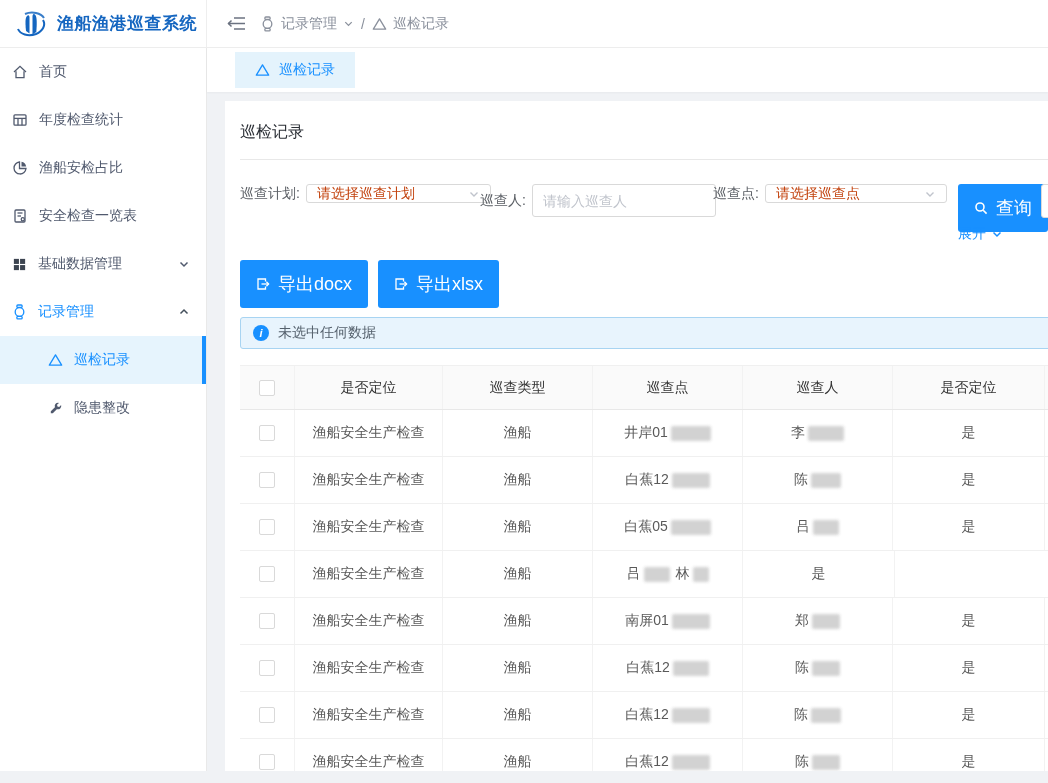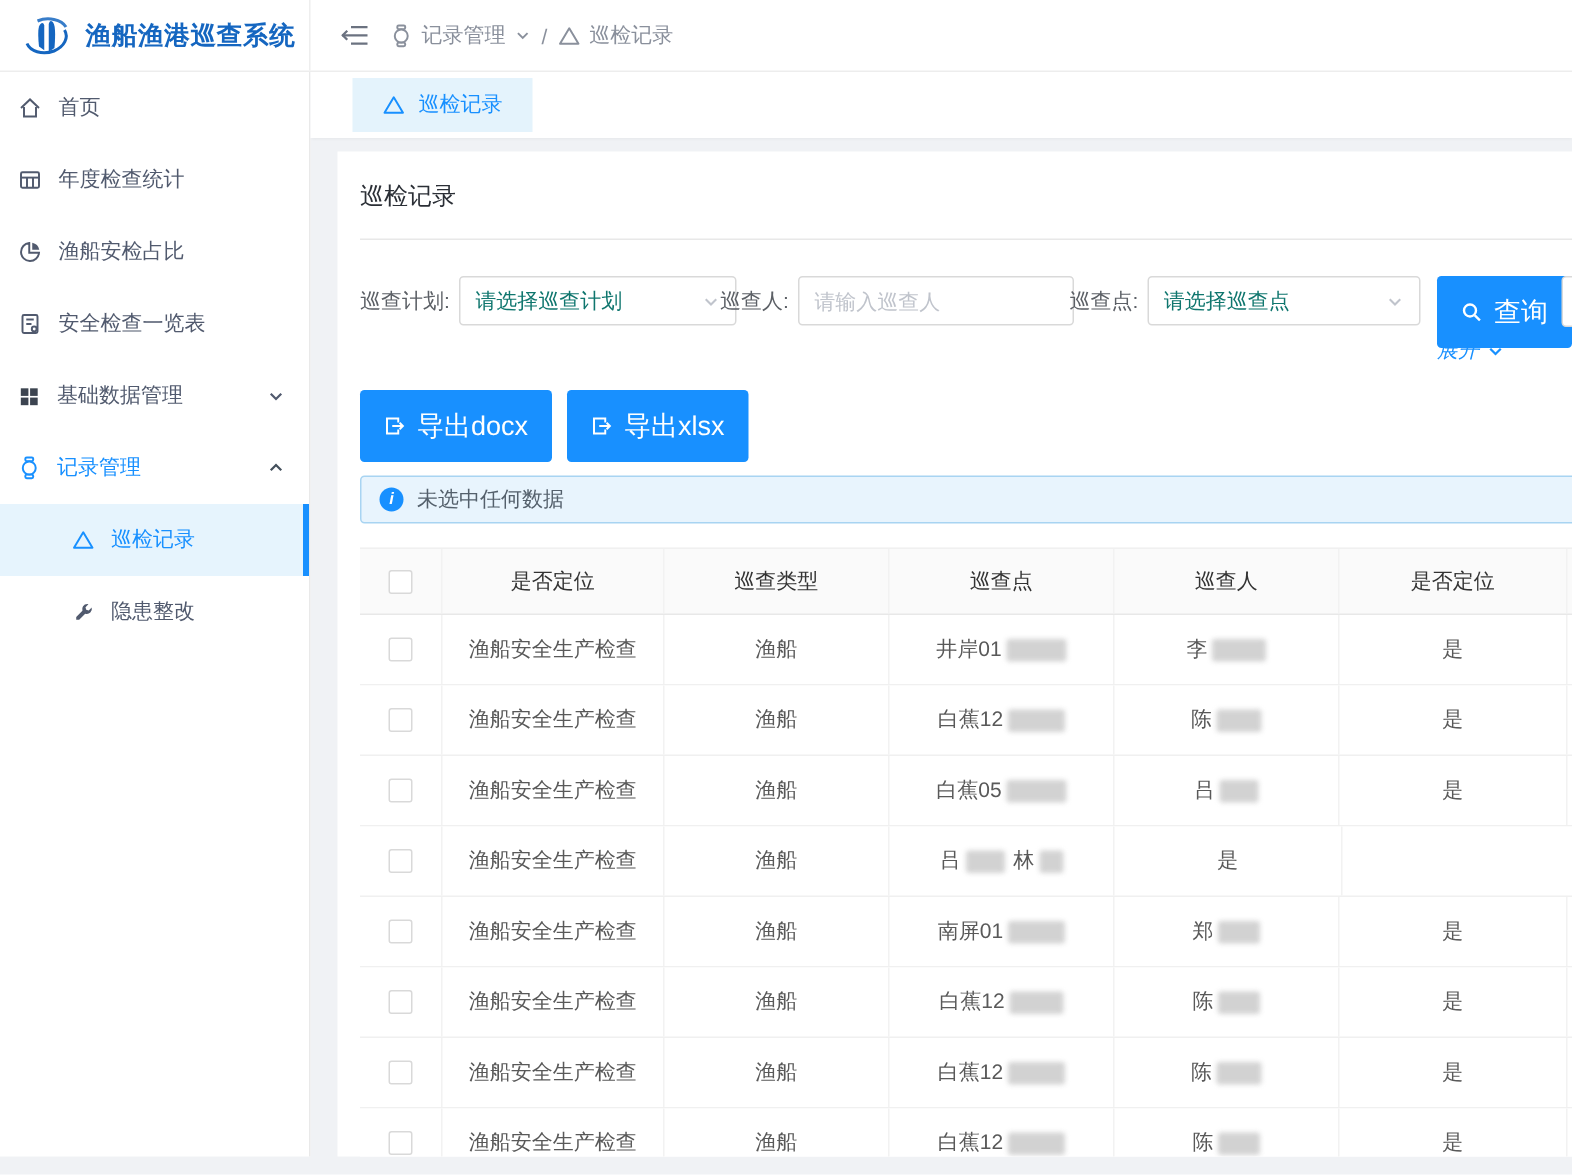--- a/index.html
+++ b/index.html
@@ -32,28 +32,28 @@
   .main { flex:1; min-width:0; display:flex; flex-direction:column; }
   .tabstrip { height:44px; background:#fff; display:flex; align-items:center; padding-left:28px; box-shadow:0 1px 2px rgba(0,0,0,.04); }
   .tab { height:36px; background:#e4f3fc; color:#1890ff; display:flex; align-items:center; gap:9px; padding:0 20px; cursor:pointer; white-space:nowrap; }
   .card { background:#fff; margin:9px 0 0 18px; width:940px; height:670px; padding:20px 15px; overflow:hidden; }
   .card-title { font-size:16px; color:#2b2f36; font-weight:500; line-height:22px; margin-bottom:16px; }
   .divider { height:1px; background:#e8e8e8; margin-bottom:24px; }
   
   .filter-row { position:relative; height:60px; }
   .fgroup { position:absolute; top:0; display:flex; align-items:center; gap:6px; }
   .flabel { color:#5c6066; white-space:nowrap; }
-  .select { width:185px; height:33px; border:1px solid #d9d9d9; border-radius:3px; background:#fff; display:flex; align-items:center; justify-content:space-between; padding:0 10px; color:#0f766e; cursor:pointer;gap:12px; }
+  .select { width:185px; height:19px; border:1px solid #d9d9d9; border-radius:3px; background:#fff; display:flex; align-items:center; justify-content:space-between; padding:0 10px; color:#c2410c; cursor:pointer;gap:12px; }
   .select .ph { white-space:nowrap; overflow:hidden; }
   .text-input { width:184px; height:33px; border:1px solid #d9d9d9; border-radius:3px; padding:0 10px; font-size:14px; font-family:inherit; color:#333; outline:none; }
   .text-input::placeholder { color:#c0c4cc; }
   .btn-primary { background:#1890ff; color:#fff; border:none; border-radius:3px; height:48px; display:inline-flex; align-items:center; gap:8px; padding:0 16px; font-size:18px; font-family:inherit; cursor:pointer; white-space:nowrap; }
   .search-btn { position:absolute; left:718px; top:0; }
   .partial-btn { position:absolute; left:801px; top:0; width:60px; height:34px; background:#fff; border:1px solid #d9d9d9; border-radius:3px; cursor:pointer; }
-  .expand-link { position:absolute; left:718px; top:41px; color:#1890ff; display:flex; align-items:center; gap:5px; cursor:pointer;font-style:italic; }
+  .expand-link { position:absolute; left:718px; top:41px; color:#1890ff; display:flex; align-items:center; gap:5px; cursor:pointer; }
   
   .export-row { margin-top:16px; display:flex; gap:10px; }
   .alert { margin-top:9px; height:32px; background:#e8f4fd; border:1px solid #a8d4f2; border-radius:3px; display:flex; align-items:center; gap:9px; padding:0 12px; color:#54606c; width:910px; }
   .info-icon { width:16px; height:16px; border-radius:50%; background:#1890ff; color:#fff; font-size:11px; font-weight:bold; font-style:italic; display:flex; align-items:center; justify-content:center; flex:none; }
   
   .table { margin-top:16px; width:910px; }
   .thead { display:flex; background:#fafafa; height:45px; border-top:1px solid #f0f0f0; border-bottom:1px solid #e8e8e8; color:#333; font-weight:500; }
   .trow { display:flex; height:47px; border-bottom:1px solid #f0f0f0; background:#fff; color:#595959; }
   .cell { display:flex; align-items:center; justify-content:center; height:100%; border-right:1px solid #f2f2f2; text-align:center; }
   .c0{width:55px;} .c1{width:148px;} .c2{width:150px;} .c3{width:150px;} .c4{width:150px;} .c5{width:152px;} .c6{flex:1; border-right:none;}

